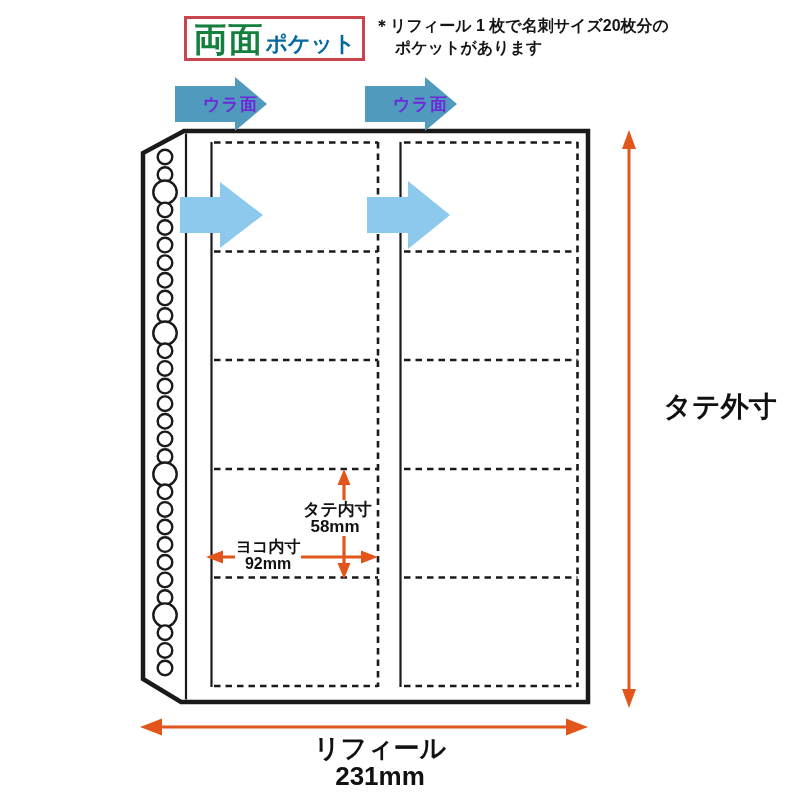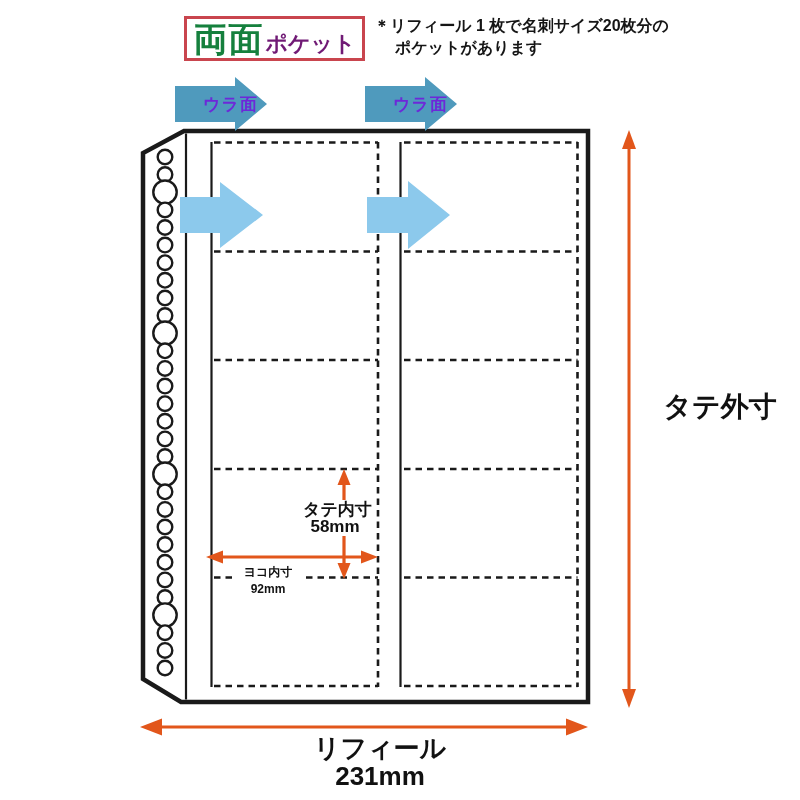--- a/index.html
+++ b/index.html
@@ -10,38 +10,38 @@
   #lineart{position:absolute;left:0;top:0;z-index:1;}
   .lbl{position:absolute;z-index:2;}
 
   
   .title-box{
     left:184px;top:16px;width:181px;height:45px;
     border:3px solid #c9454e;background:#fff;
     text-align:center;line-height:41px;white-space:nowrap;box-sizing:border-box;
   }
   .title-em{font-size:34px;font-weight:700;color:#15803d;letter-spacing:1px;}
-  .title-sf{font-size:22px;font-weight:700;color:#701a75;margin-left:2px;}
+  .title-sf{font-size:22px;font-weight:700;color:#0369a1;margin-left:2px;}
 
   
   .note{left:374px;top:15px;font-size:16px;font-weight:700;line-height:22px;white-space:nowrap;}
   .note .l2{margin-left:21px;}
 
   
   .ura{width:61px;height:35px;display:flex;align-items:center;justify-content:center;
        color:#6d28d9;font-size:17px;font-weight:700;letter-spacing:1px;white-space:nowrap;margin-left:24px;}
   .ura1{left:176px;top:87px;}
   .ura2{left:366px;top:87px;}
 
   
   .dim{font-weight:700;text-align:center;color:#111;white-space:nowrap;}
   .dim-outer-h{left:660px;top:393px;width:120px;font-size:28px;line-height:27px;font-family:Liberation Serif, serif;}
   .dim-outer-w{left:292px;top:734px;width:176px;font-size:26px;line-height:28px;}
   .dim-inner-h{left:303px;top:500px;width:64px;font-size:17px;line-height:17px;background:#fff;padding:1px 0;}
-  .dim-inner-w{left:235px;top:537px;width:66px;font-size:12px;line-height:17px;background:#fff;padding:1px 0;margin-top:26px;}
+  .dim-inner-w{left:235px;top:537px;width:66px;font-size:16px;line-height:17px;background:#fff;padding:1px 0;}
 </style>
 </head>
 <body>
 
 <div id="stage">
 
   <svg id="lineart" width="800" height="800" viewBox="0 0 800 800">
 
     <path d="M 184,131 H 588 V 702 H 181 L 143,679 V 153 Z" fill="#ffffff" stroke="#1a1a1a" stroke-width="4.5" stroke-linejoin="miter"></path>
 

